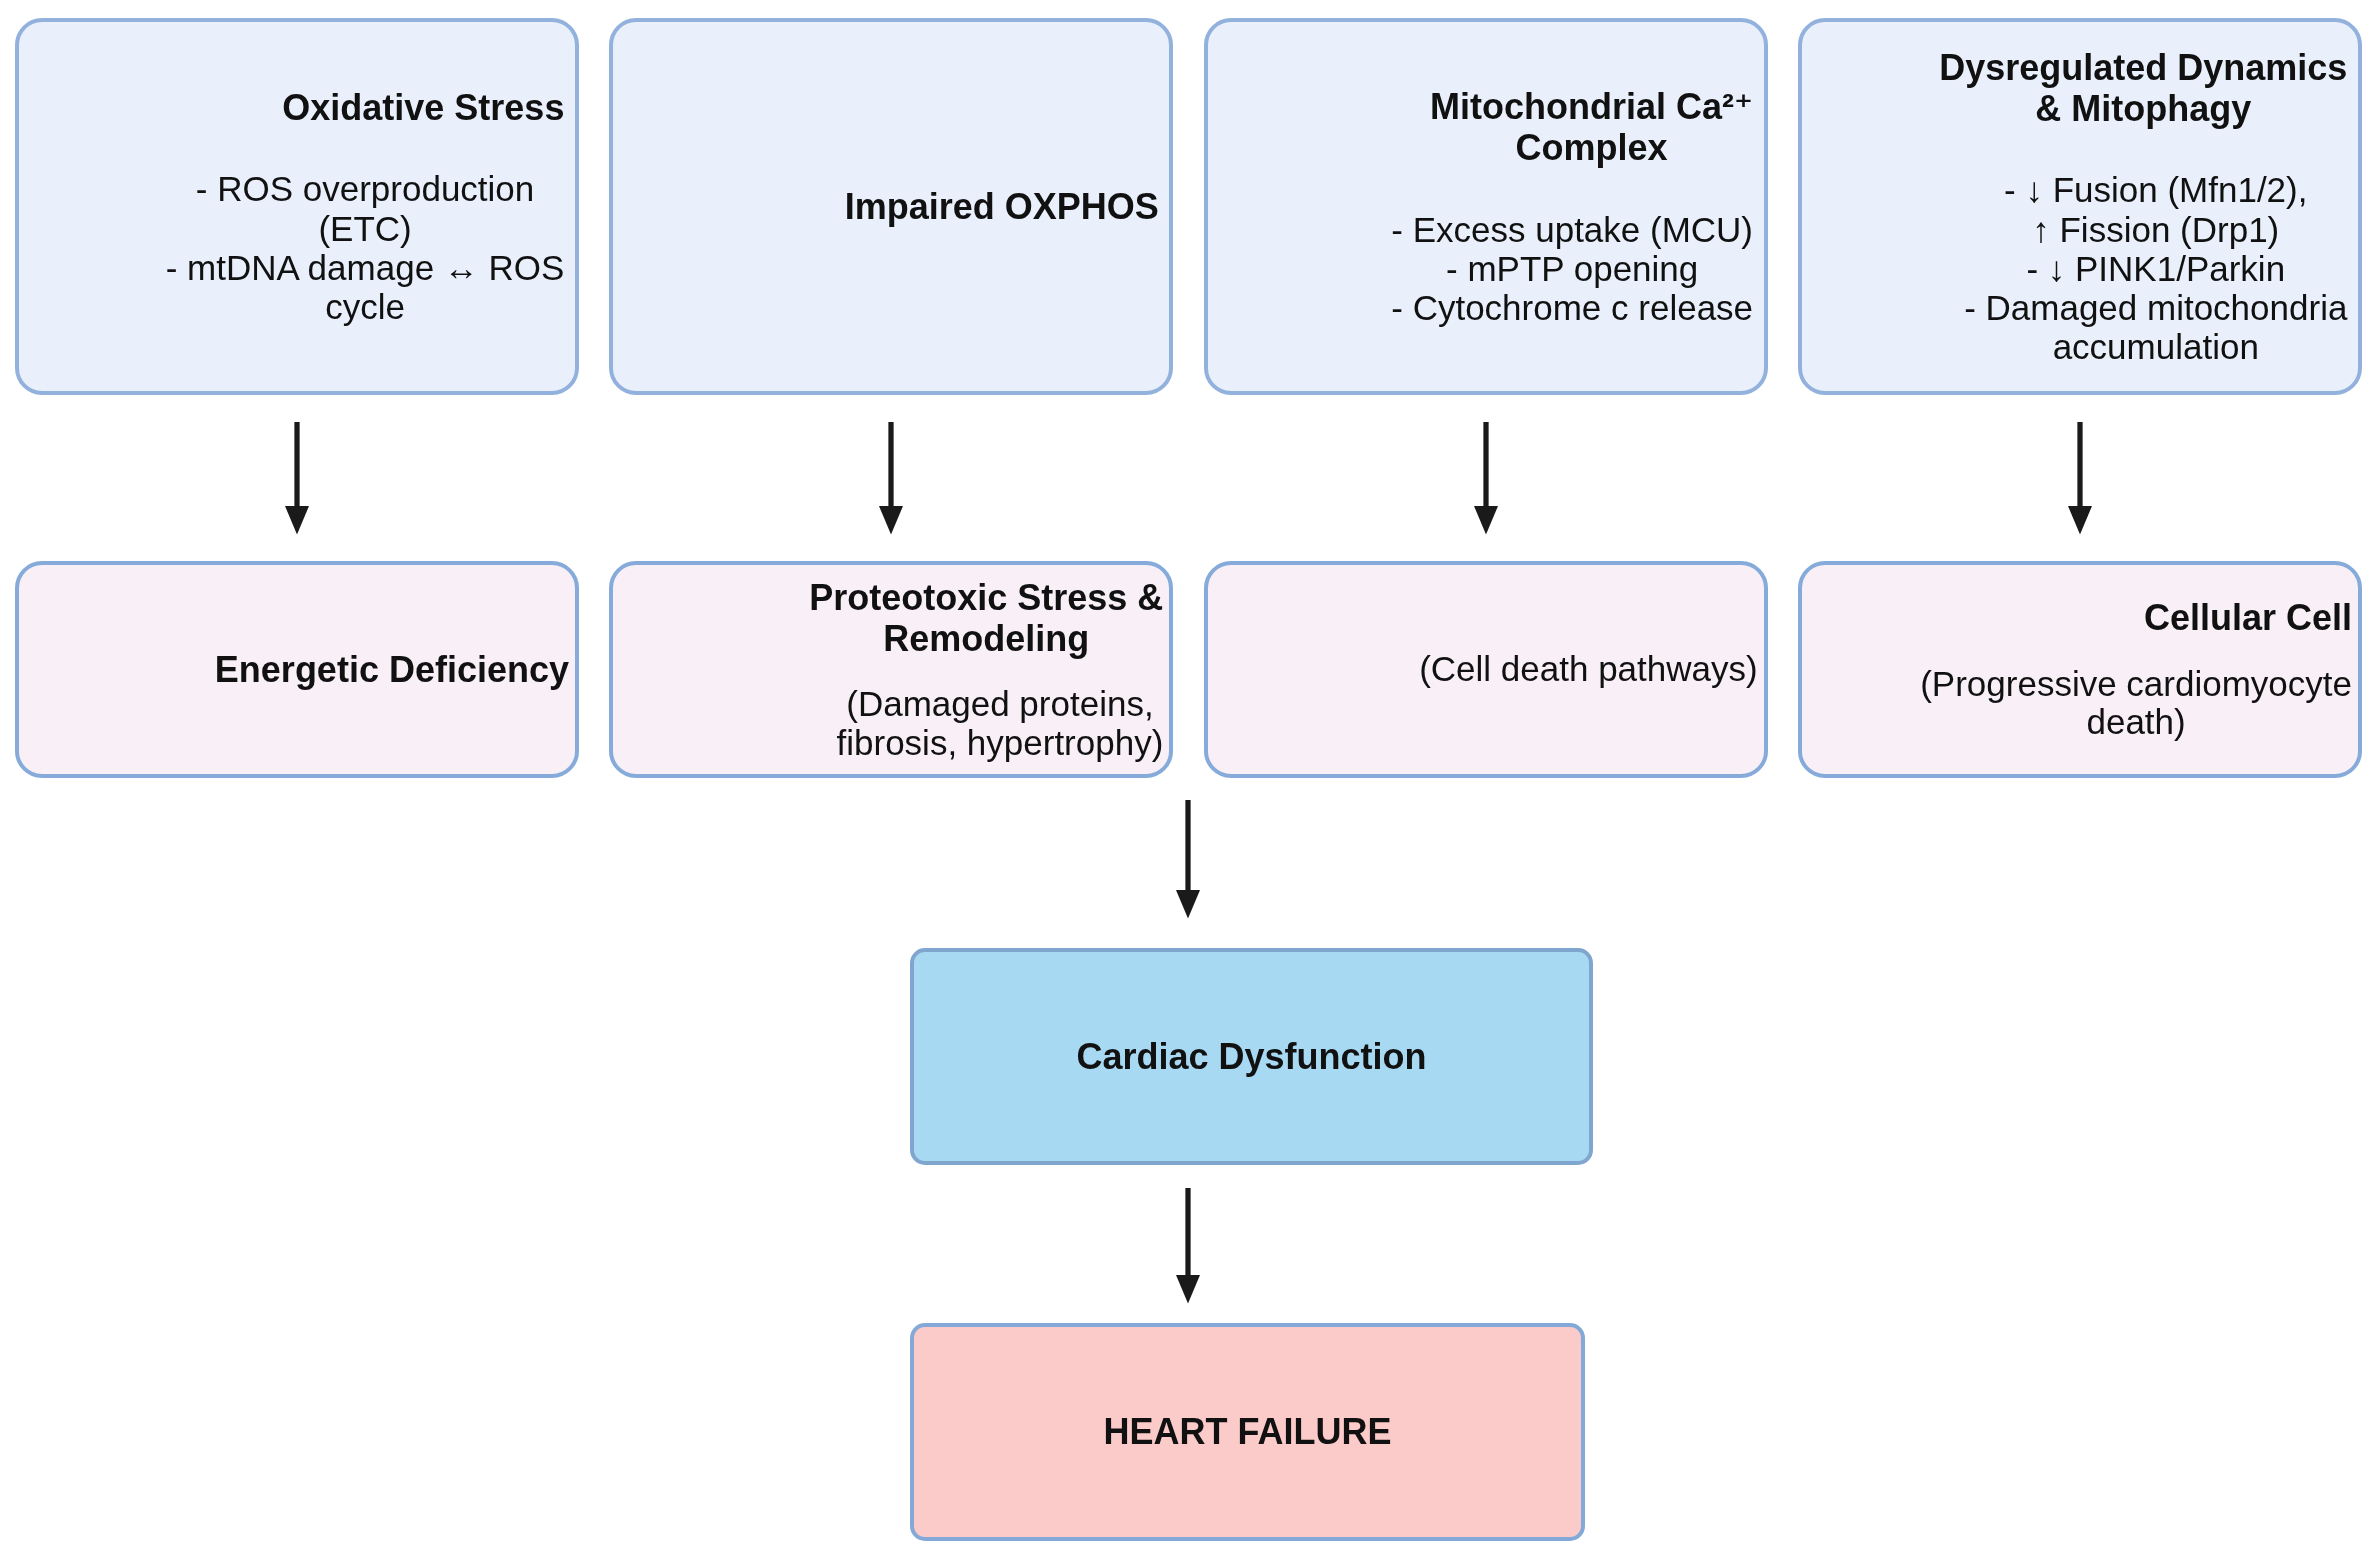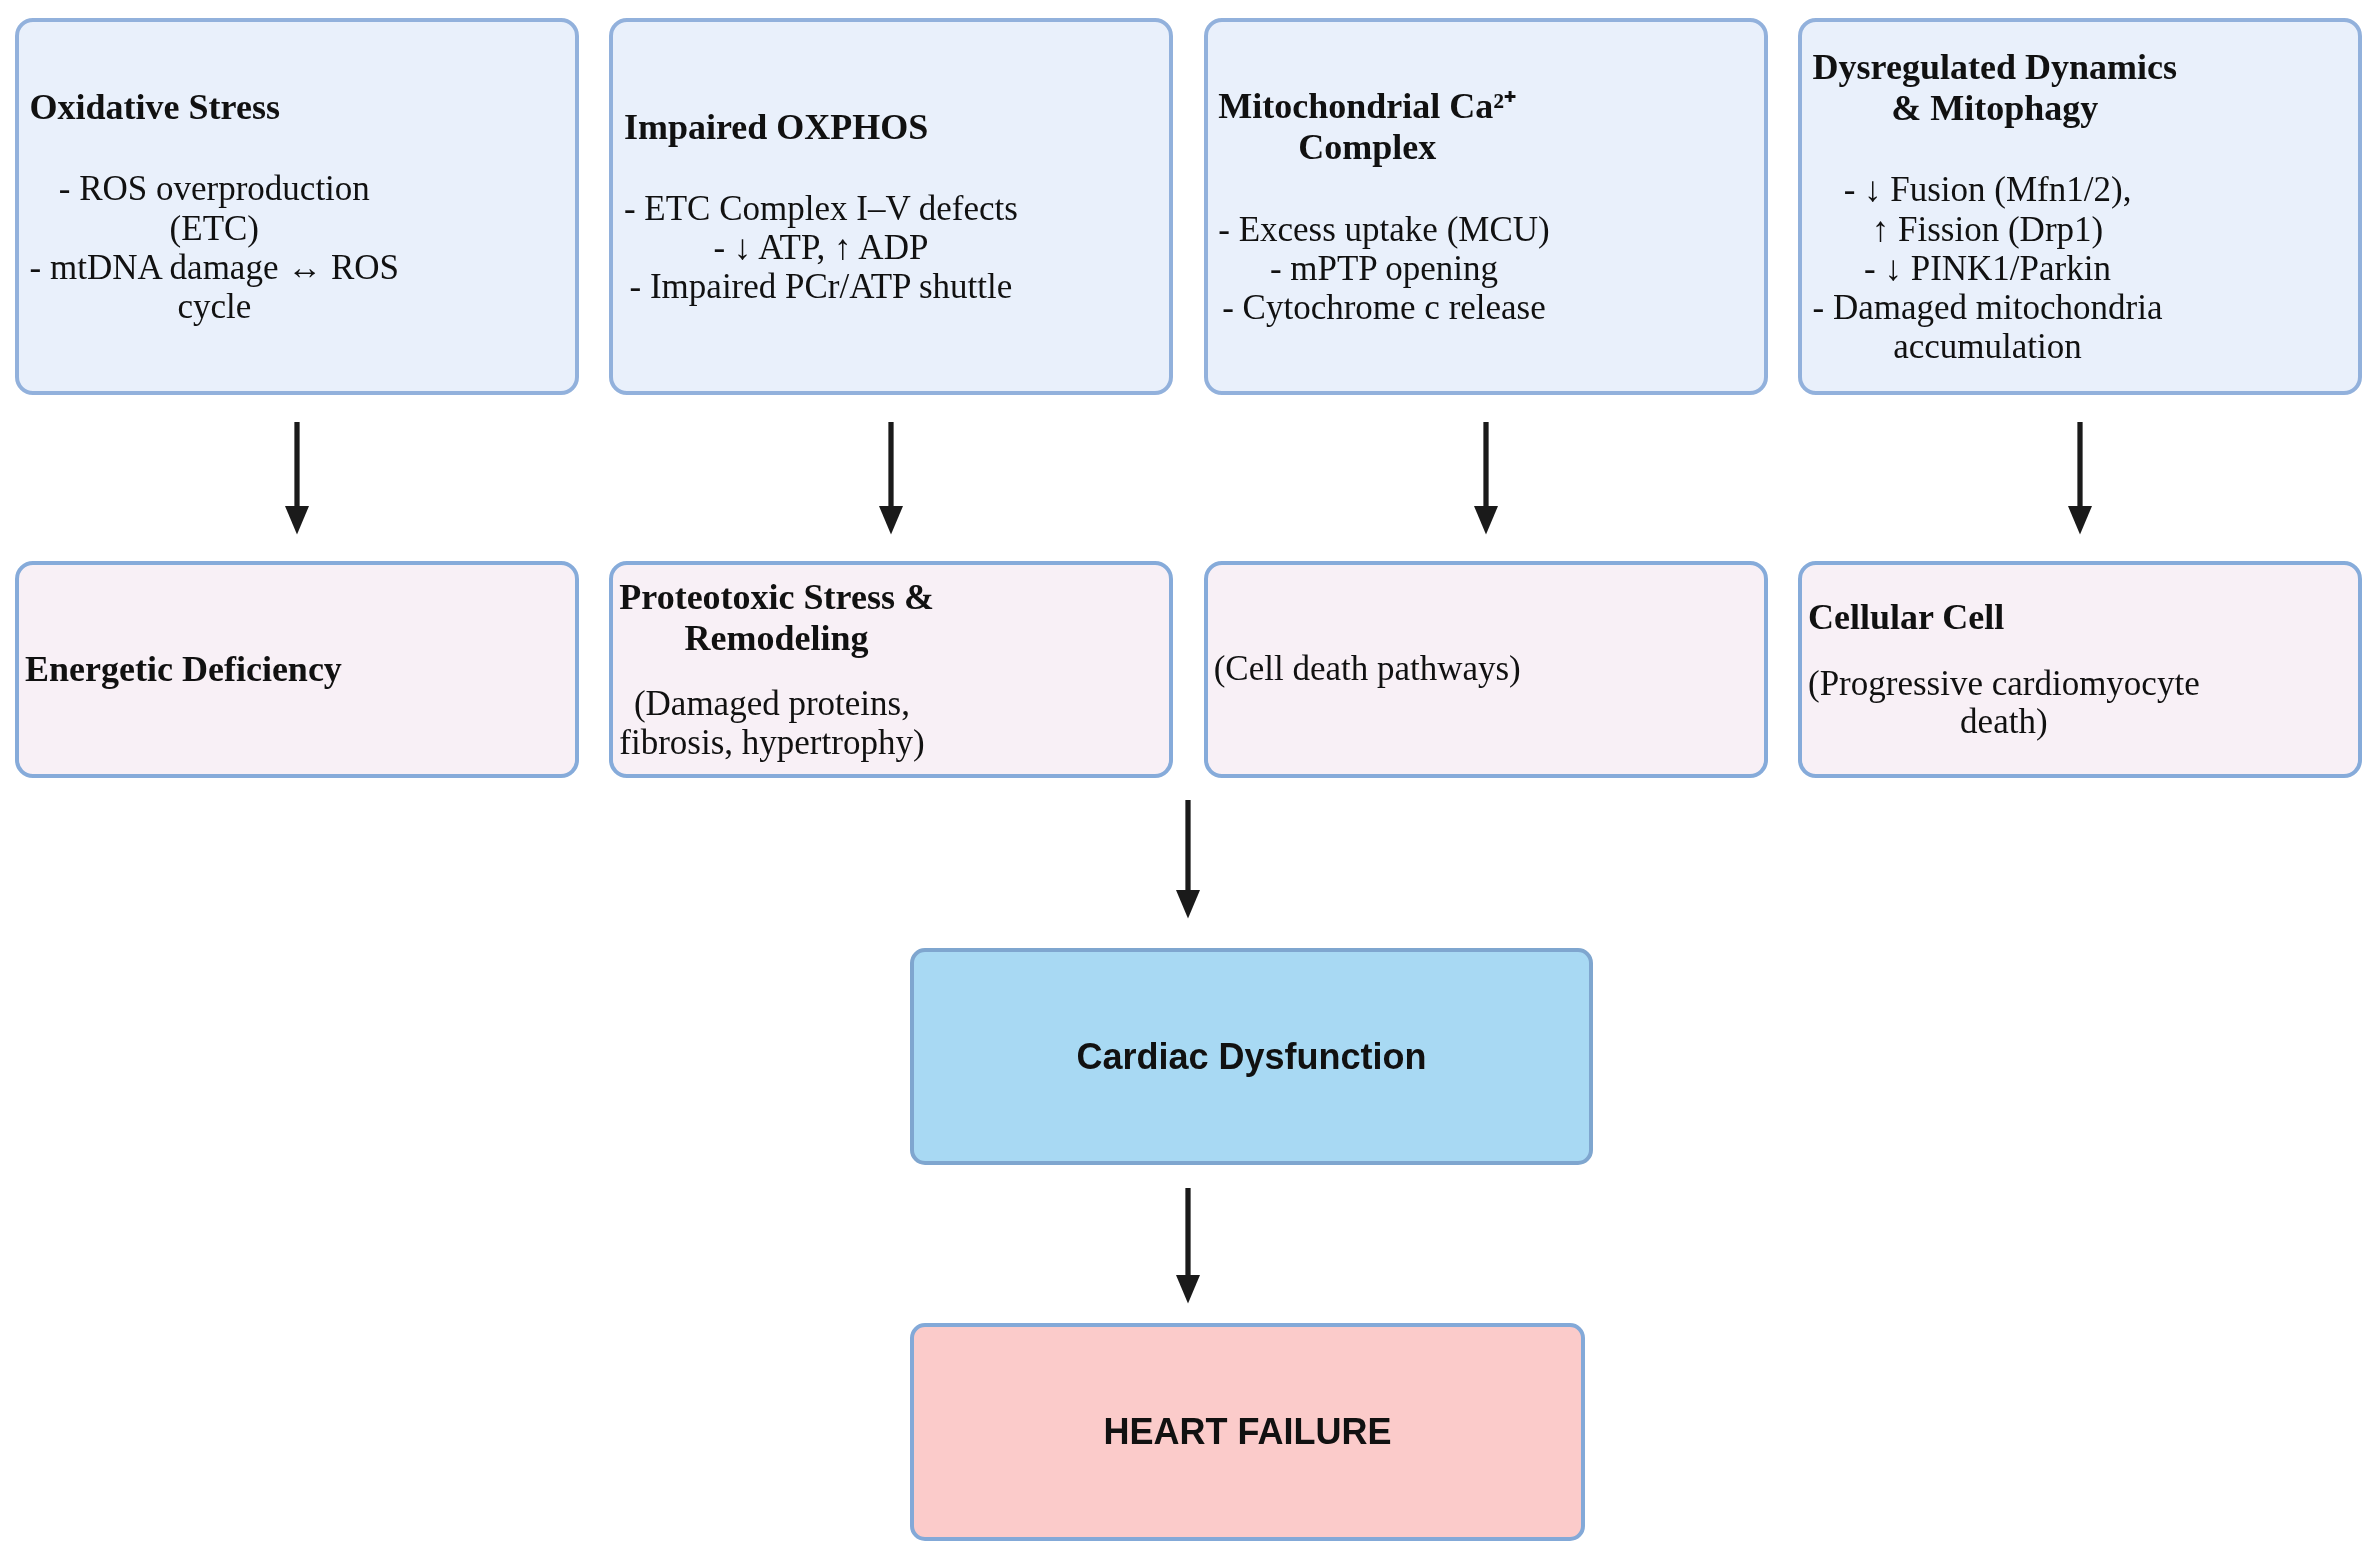--- a/index.html
+++ b/index.html
@@ -14,22 +14,22 @@
     position:relative; width:2377px; height:1558px; background:#ffffff;
     font-family:"Liberation Sans","DejaVu Sans",sans-serif; color:var(--ink);
     overflow:hidden;
   }
   .row{position:absolute; left:15px; width:2347px; display:flex; justify-content:space-between;}
   .row-causes{top:18px; height:377px;}
   .row-arrows{top:420px; height:115px;}
   .row-consequences{top:561px; height:217px;}
 
   .box{
-    box-sizing:border-box; border-radius:18px; text-align:center;
-    display:flex; flex-direction:column; align-items:flex-start; justify-content:center;font-family:Liberation Serif, serif;
+    box-sizing:border-box; border-radius:27px; text-align:center;
+    display:flex; flex-direction:column; align-items:flex-end; justify-content:center;
   }
   .cause-box{
     width:564px; height:377px; padding:15px 10.6px; gap:41px;
     background:var(--cause-fill); border:4.5px solid var(--cause-border);
   }
   .cons-box{
     width:564px; height:217px; padding:7.5px 6px; gap:26px;
     background:var(--cons-fill); border:4.5px solid var(--cons-border);
   }
   .box-title{font-weight:bold; font-size:36px; line-height:1.15; white-space:pre-line;}
@@ -65,23 +65,20 @@
   <div class="row row-causes">
     <div class="box cause-box">
       <div class="box-title">Oxidative Stress</div>
       <div class="box-body">- ROS overproduction
 (ETC)
 - mtDNA damage ↔ ROS
 cycle</div>
     </div>
     <div class="box cause-box">
       <div class="box-title">Impaired OXPHOS</div>
-      <div class="box-body">- ETC Complex I–V defects
-- ↓ ATP, ↑ ADP
-- Impaired PCr/ATP shuttle</div>
     </div>
     <div class="box cause-box">
       <div class="box-title">Mitochondrial Ca²⁺
 Complex</div>
       <div class="box-body">- Excess uptake (MCU)
 - mPTP opening
 - Cytochrome c release</div>
     </div>
     <div class="box cause-box">
       <div class="box-title">Dysregulated Dynamics

